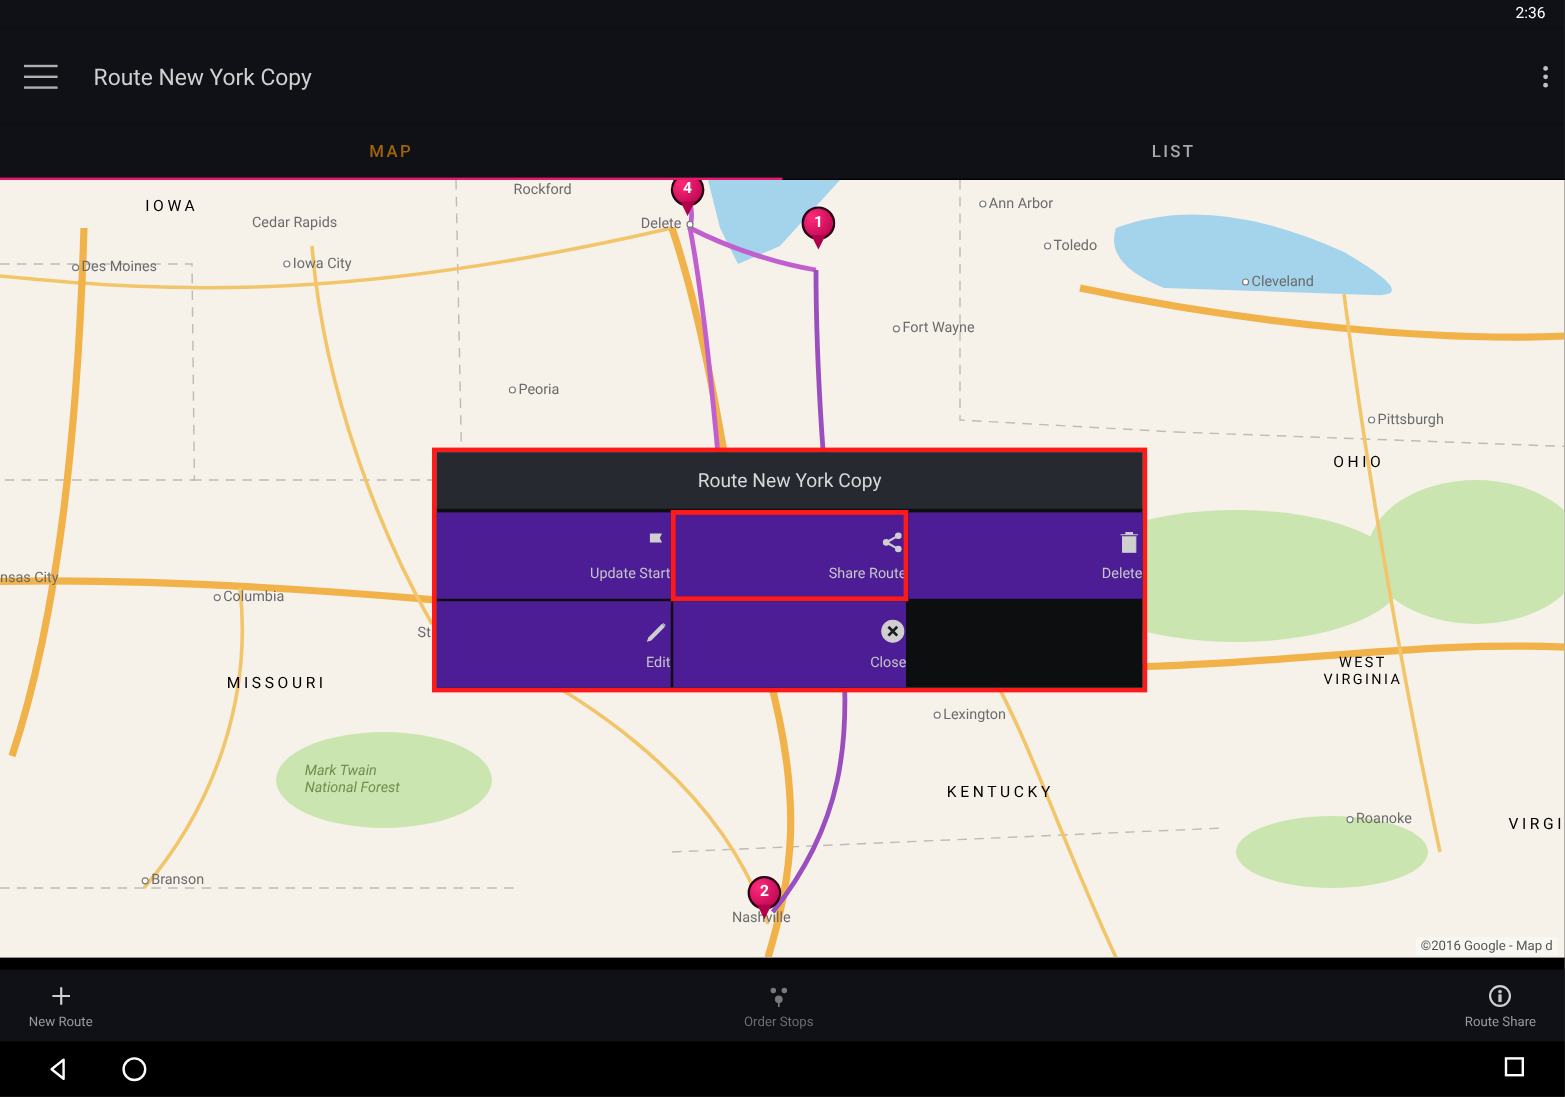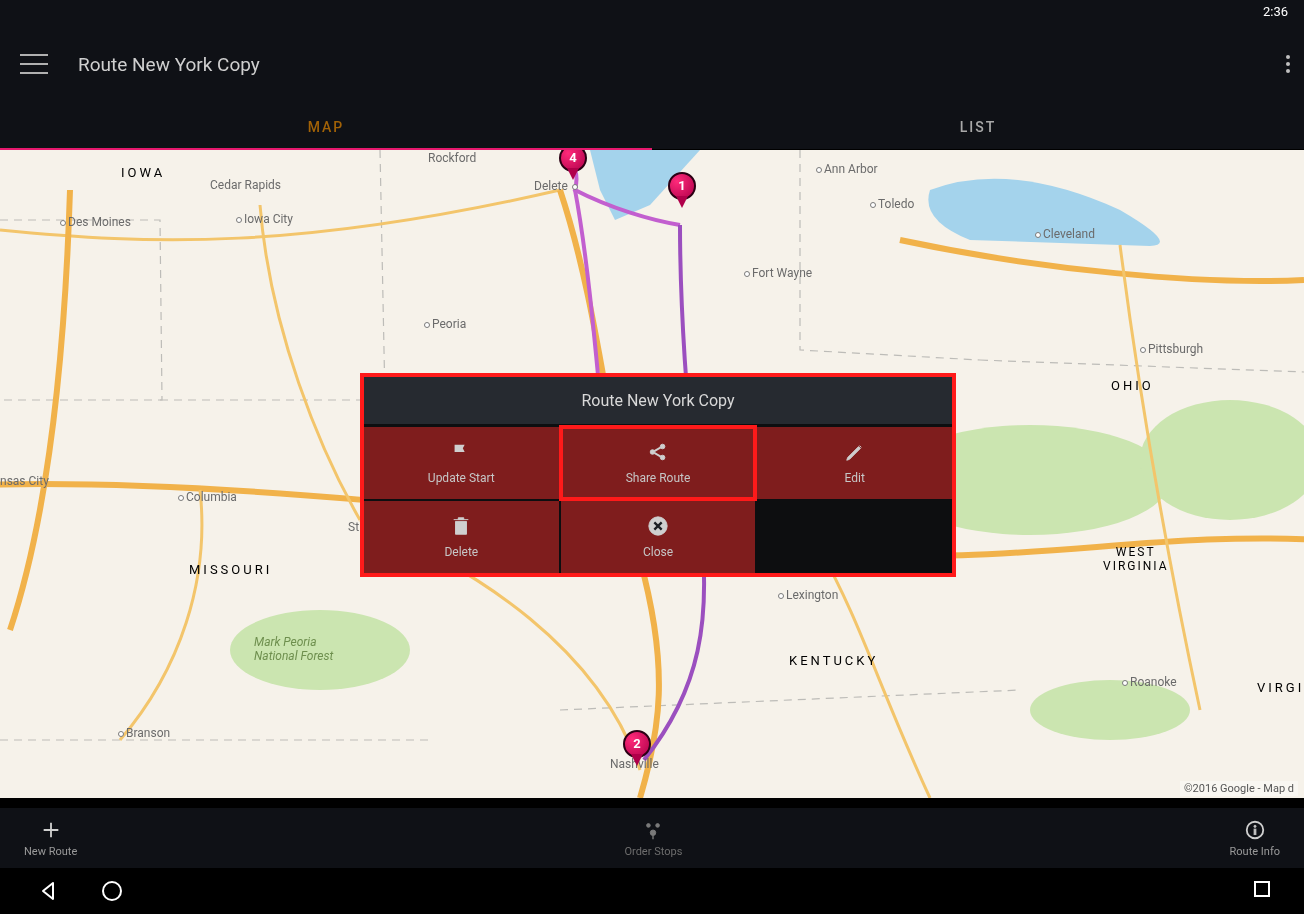--- a/index.html
+++ b/index.html
@@ -110,25 +110,25 @@
     border-bottom:1px solid #0d0e10;
   }
   .dialog-grid{
     display:grid;
     grid-template-columns:repeat(3,1fr);
     gap:2px;
     background:#0d0e10;
     padding-top:2px;
   }
   .dialog-cell{
-    background:#7f1d1d;
+    background:#4c1d95;
     height:72px;
     display:flex;
     flex-direction:column;
-    align-items:center;
+    align-items:flex-end;
     justify-content:center;
     gap:8px;
     color:#c6c6c6;
     font-size:12px;
     cursor:pointer;
   }
   .dialog-cell.highlight{
     outline:4px solid #ff1a1a;
     outline-offset:-2px;
   }
@@ -225,21 +225,21 @@
   <div class="city" style="left:210px;top:28px;">Cedar Rapids</div>
   <div class="city" style="left:236px;top:62px;"><span class="citydot"></span><span>Iowa City</span></div>
   <div class="city" style="left:60px;top:65px;"><span class="citydot"></span><span>Des Moines</span></div>
   <div class="city" style="left:428px;top:1px;">Rockford</div>
   <div class="city" style="left:534px;top:29px;"><span>Delete</span><span class="citydot" style="margin-left:4px"></span></div>
   <div class="city" style="left:424px;top:167px;"><span class="citydot"></span><span>Peoria</span></div>
   <div class="city" style="left:0px;top:324px;"><span>nsas City</span></div>
   <div class="city" style="left:178px;top:340px;"><span class="citydot"></span><span>Columbia</span></div>
   <div class="city" style="left:348px;top:370px;">St</div>
   <div class="city" style="left:118px;top:576px;"><span class="citydot"></span><span>Branson</span></div>
-  <div class="city" style="left:254px;top:485px;color:#6e8f4e;white-space:pre;font-style:italic;">Mark Peoria
+  <div class="city" style="left:254px;top:485px;color:#6e8f4e;white-space:pre;font-style:italic;">Mark Twain
 National Forest</div>
   <div class="city" style="left:610px;top:607px;"><span>Nashville</span></div>
   <div class="city" style="left:778px;top:438px;"><span class="citydot"></span><span>Lexington</span></div>
   <div class="city" style="left:692px;top:385px;">Louisville</div>
   <div class="city" style="left:500px;top:275px;"><span class="citydot"></span><span>Springfield</span></div>
   <div class="city" style="left:744px;top:116px;"><span class="citydot"></span><span>Fort Wayne</span></div>
   <div class="city" style="left:816px;top:12px;"><span class="citydot"></span><span>Ann Arbor</span></div>
   <div class="city" style="left:870px;top:47px;"><span class="citydot"></span><span>Toledo</span></div>
   <div class="city" style="left:1035px;top:77px;"><span class="citydot"></span><span>Cleveland</span></div>
   <div class="city" style="left:1140px;top:192px;"><span class="citydot"></span><span>Pittsburgh</span></div>
@@ -273,29 +273,29 @@
            <circle cx="6" cy="12" r="2.5" fill="#cfcfcf"></circle>
             <circle cx="17" cy="6" r="2.5" fill="#cfcfcf"></circle>
             <circle cx="17" cy="18" r="2.5" fill="#cfcfcf"></circle>
            <line x1="8" y1="11" x2="15" y2="7" stroke="#cfcfcf" stroke-width="2"></line>
             <line x1="8" y1="13" x2="15" y2="17" stroke="#cfcfcf" stroke-width="2"></line>
         </svg>
         <span>Share Route</span>
       </div>
       <div class="dialog-cell">
         <svg class="ico" viewBox="0 0 24 24">
+            <path d="M6 7h12v14H6zM4 5h16M9 3h6v2H9z" fill="#cfcfcf" stroke="#cfcfcf"></path>
+          </svg>
+        <span>Delete</span>
+      </div>
+      <div class="dialog-cell">
+        <svg class="ico" viewBox="0 0 24 24">
             <path d="M3 21l3-1 12-12-2-2L4 18l-1 3zM17 5l2 2" fill="#cfcfcf" stroke="#cfcfcf"></path>
           </svg>
         <span>Edit</span>
-      </div>
-      <div class="dialog-cell">
-        <svg class="ico" viewBox="0 0 24 24">
-            <path d="M6 7h12v14H6zM4 5h16M9 3h6v2H9z" fill="#cfcfcf" stroke="#cfcfcf"></path>
-          </svg>
-        <span>Delete</span>
       </div>
       <div class="dialog-cell">
         <svg class="ico" viewBox="0 0 24 24">
             <circle cx="12" cy="12" r="10" fill="#cfcfcf"></circle>
             <path d="M8 8l8 8M16 8l-8 8" stroke="#1b1e23" stroke-width="2.5"></path>
           </svg>
         <span>Close</span>
       </div>
     </div>
   </div>
@@ -317,21 +317,21 @@
       <path d="M12 18v4" stroke-width="1.5" fill="none"></path>
     </svg>
     <span>Order Stops</span>
   </div>
   <div class="bb-item">
     <svg viewBox="0 0 24 24">
         <circle cx="12" cy="12" r="9" fill="none" stroke="#cfcfcf" stroke-width="2"></circle>
         <circle cx="12" cy="8" r="1.2" fill="#cfcfcf"></circle>
         <rect x="11" y="11" width="2" height="6" fill="#cfcfcf"></rect>
       </svg>
-    <span>Route Info</span>
+    <span>Route Share</span>
   </div>
 </div>
 
 <div class="navbar">
   <div class="nav-left">
     <svg class="nav-icon" viewBox="0 0 24 24">
         <path d="M17 4 L7 12 L17 20 Z" fill="none" stroke="#fff" stroke-width="2" stroke-linejoin="round"></path>
       </svg>
     <svg class="nav-icon" viewBox="0 0 24 24">
         <circle cx="12" cy="12" r="9" fill="none" stroke="#fff" stroke-width="2"></circle>

